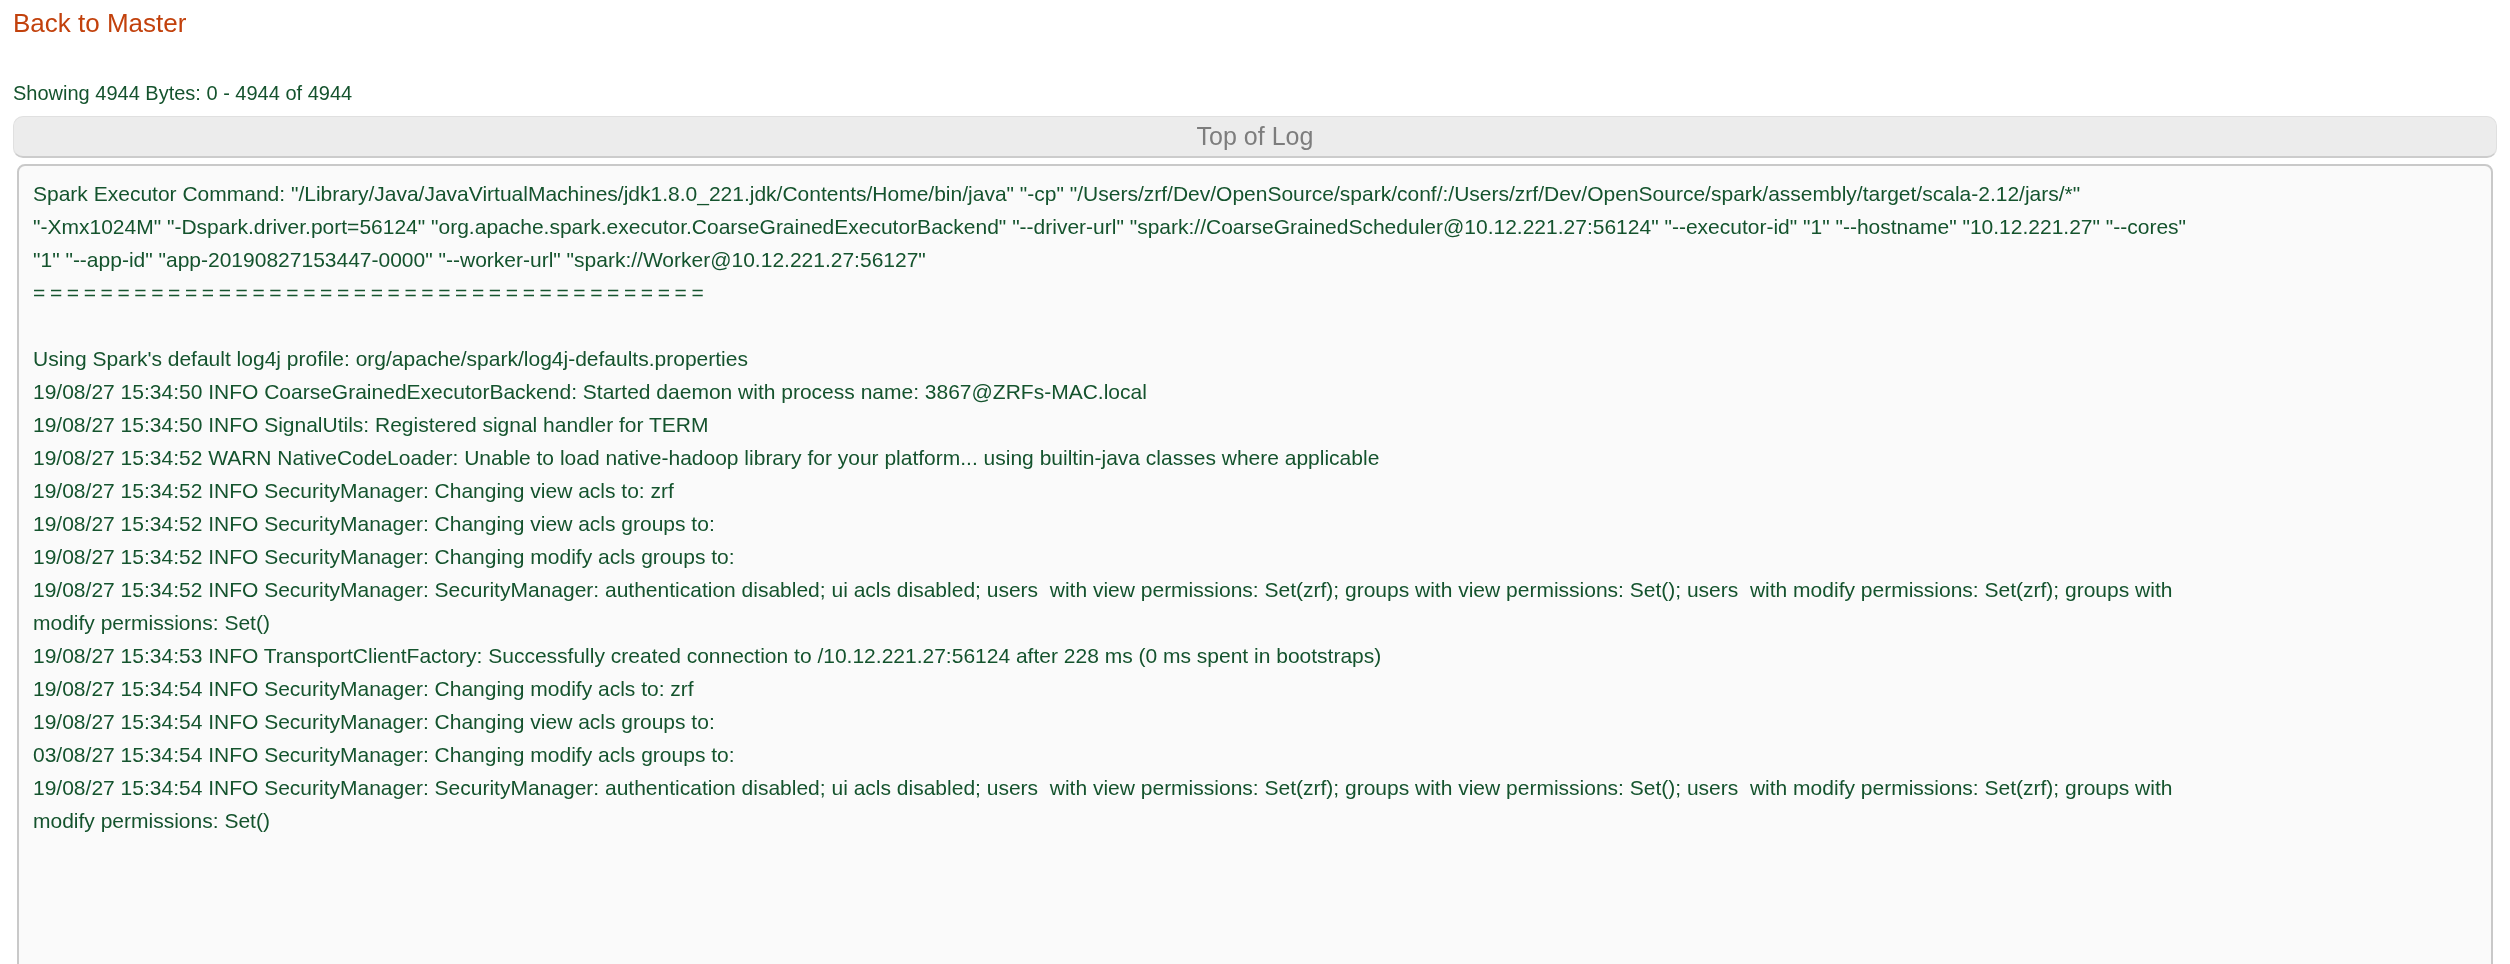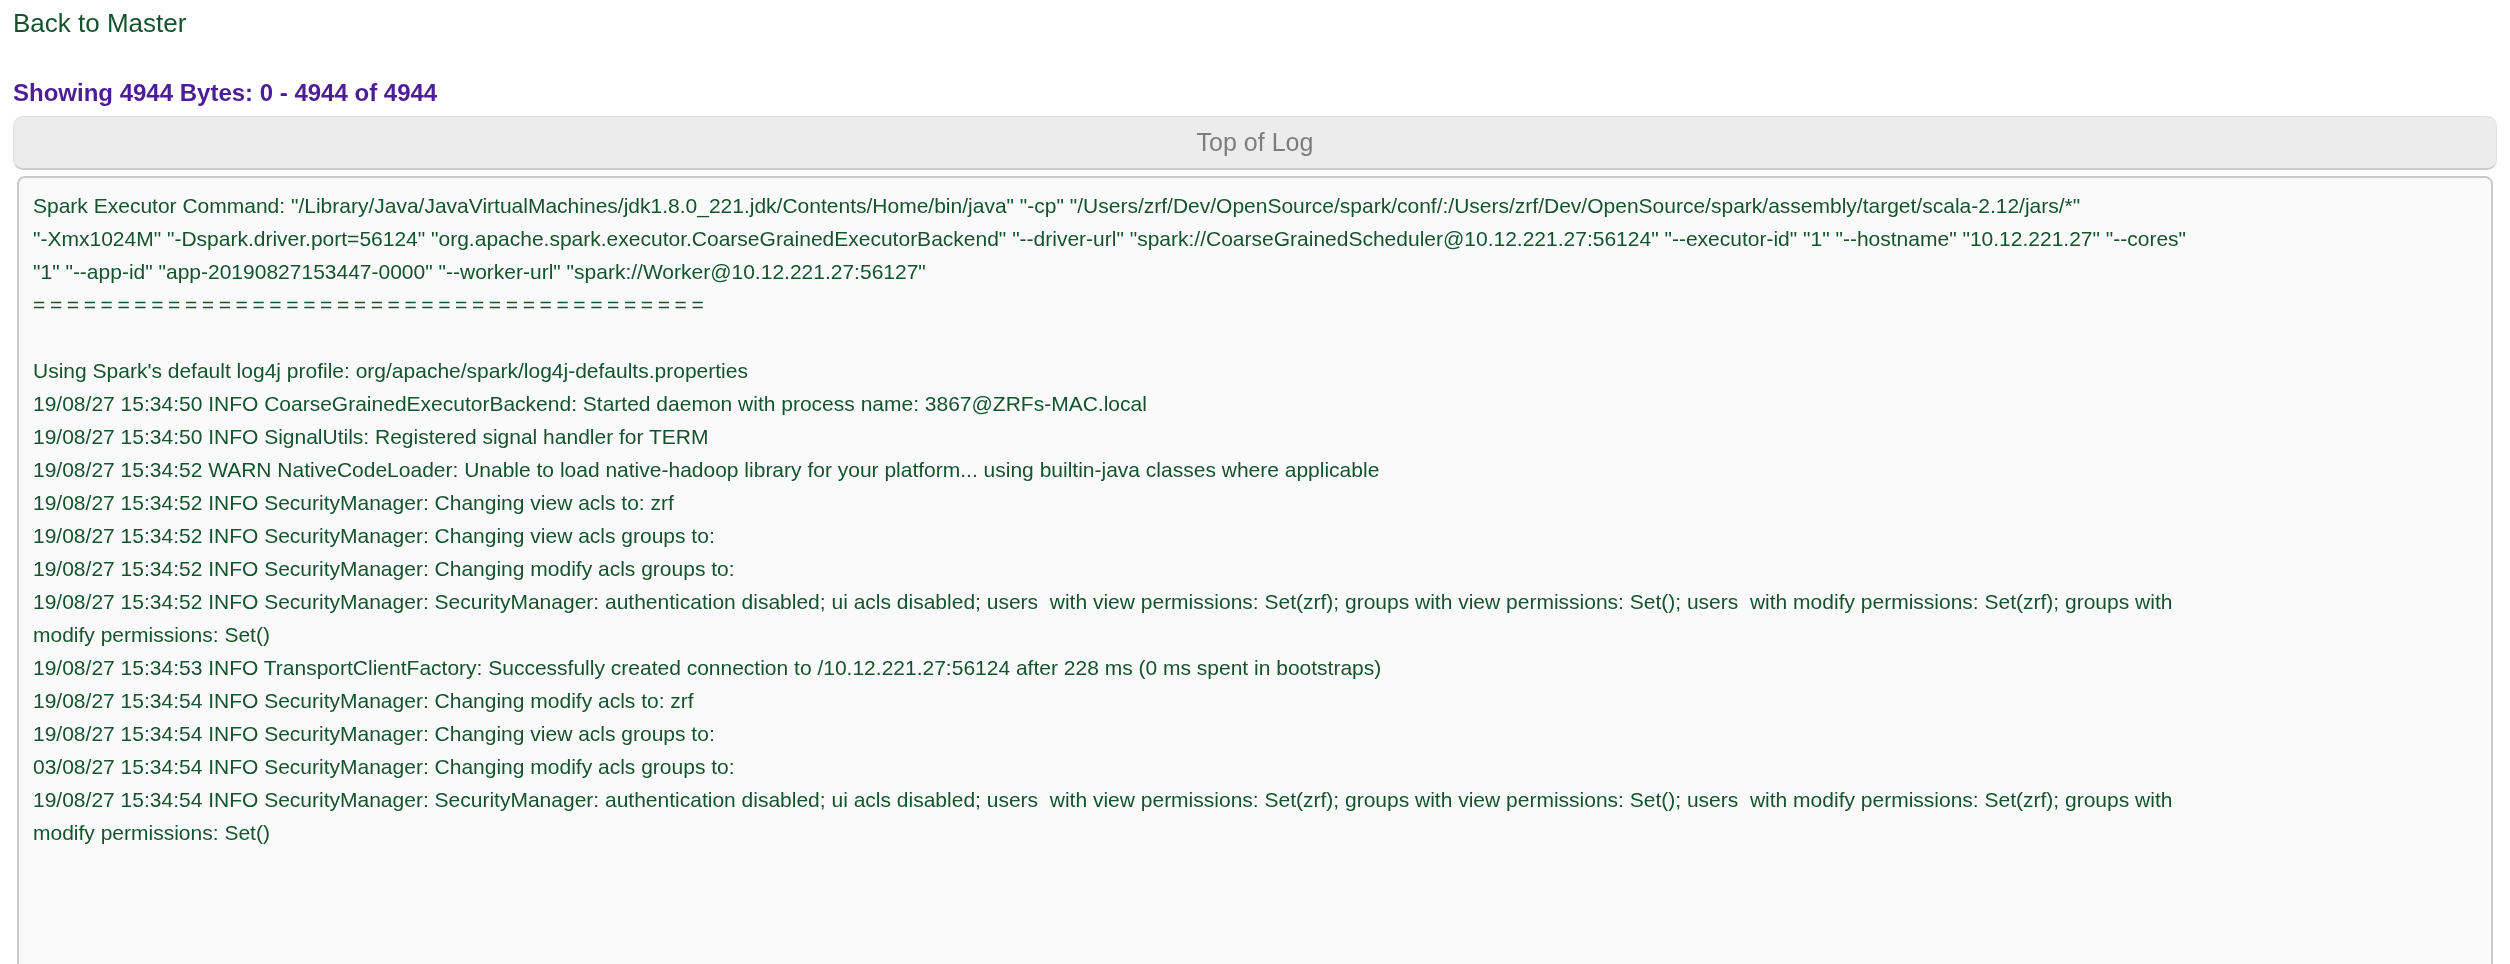--- a/index.html
+++ b/index.html
@@ -7,38 +7,37 @@
     margin: 0; padding: 0;
     width: 2510px; height: 964px;
     overflow: hidden;
     background: #ffffff;
     font-family: "Liberation Sans", "DejaVu Sans", sans-serif;
   }
   .page { padding: 0 13px; }
 
   .back-row { margin: 6px 0 0 0; line-height: 34px; }
   .back-link {
-    color: #14532d;
+    color: #c2410c;
     font-size: 26px;
     text-decoration: none;
     cursor: pointer;
   }
   .byte-row {
     margin: 32px 0 0 0;
-    font-size: 24px;
+    font-size: 20px;
     line-height: 34px;
-    color: #4c1d95;
-    font-weight: bold;
+    color: #14532d;
   }
 
   .top-btn {
     display: block;
     width: 100%;
     margin-top: 6px;
-    height: 54px;
+    height: 42px;
     background: #ececec;
     border: 1px solid #e0e0e0;
     border-bottom: 2px solid #cccccc;
     border-radius: 10px;
     color: #7d7d7d;
     font-family: "Liberation Sans", "DejaVu Sans", sans-serif;
     font-size: 25px;
     text-align: center;
     cursor: pointer;
     padding: 0;

